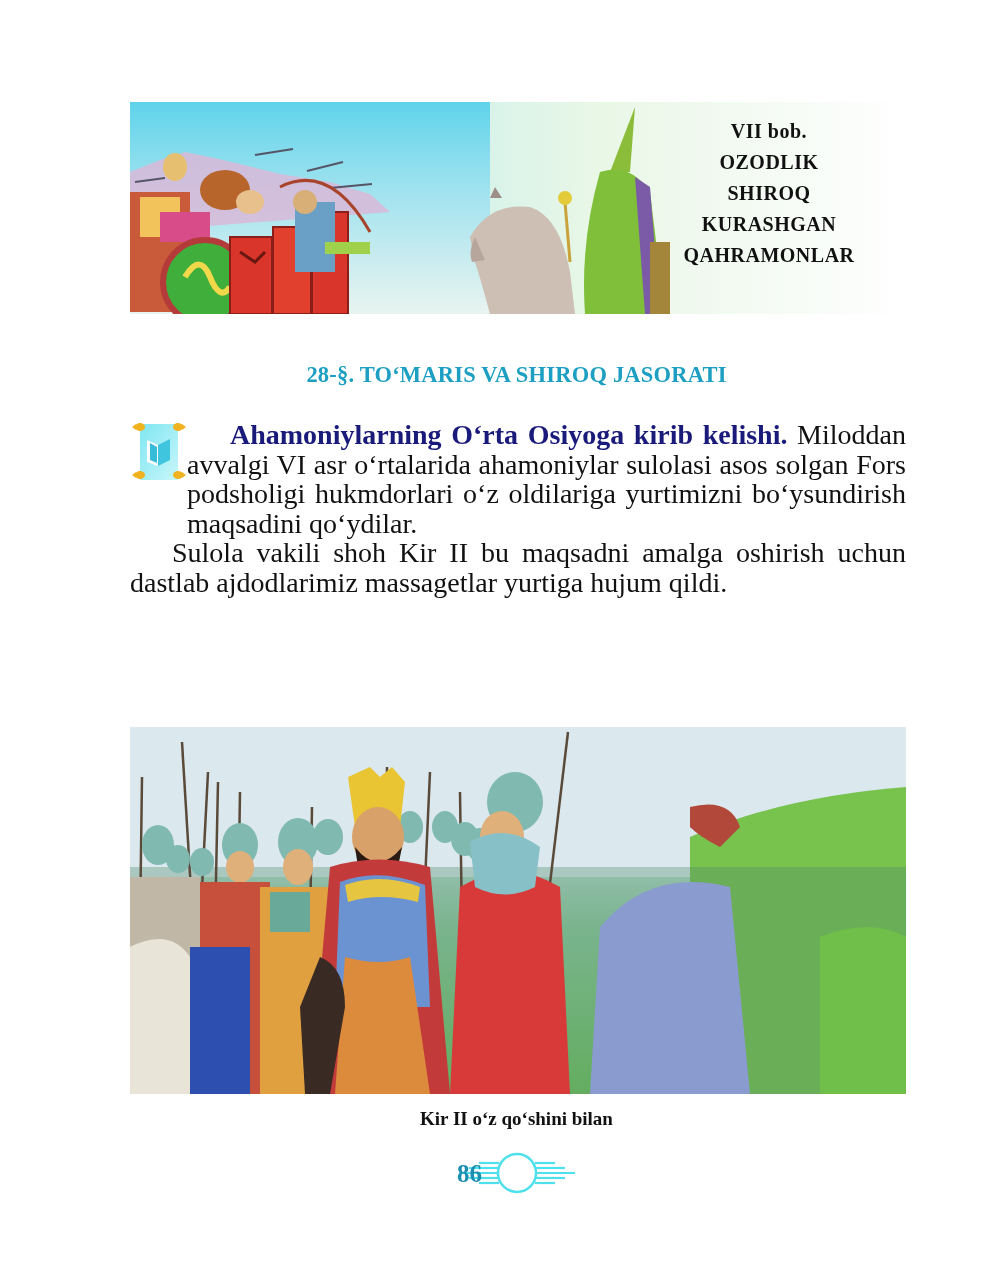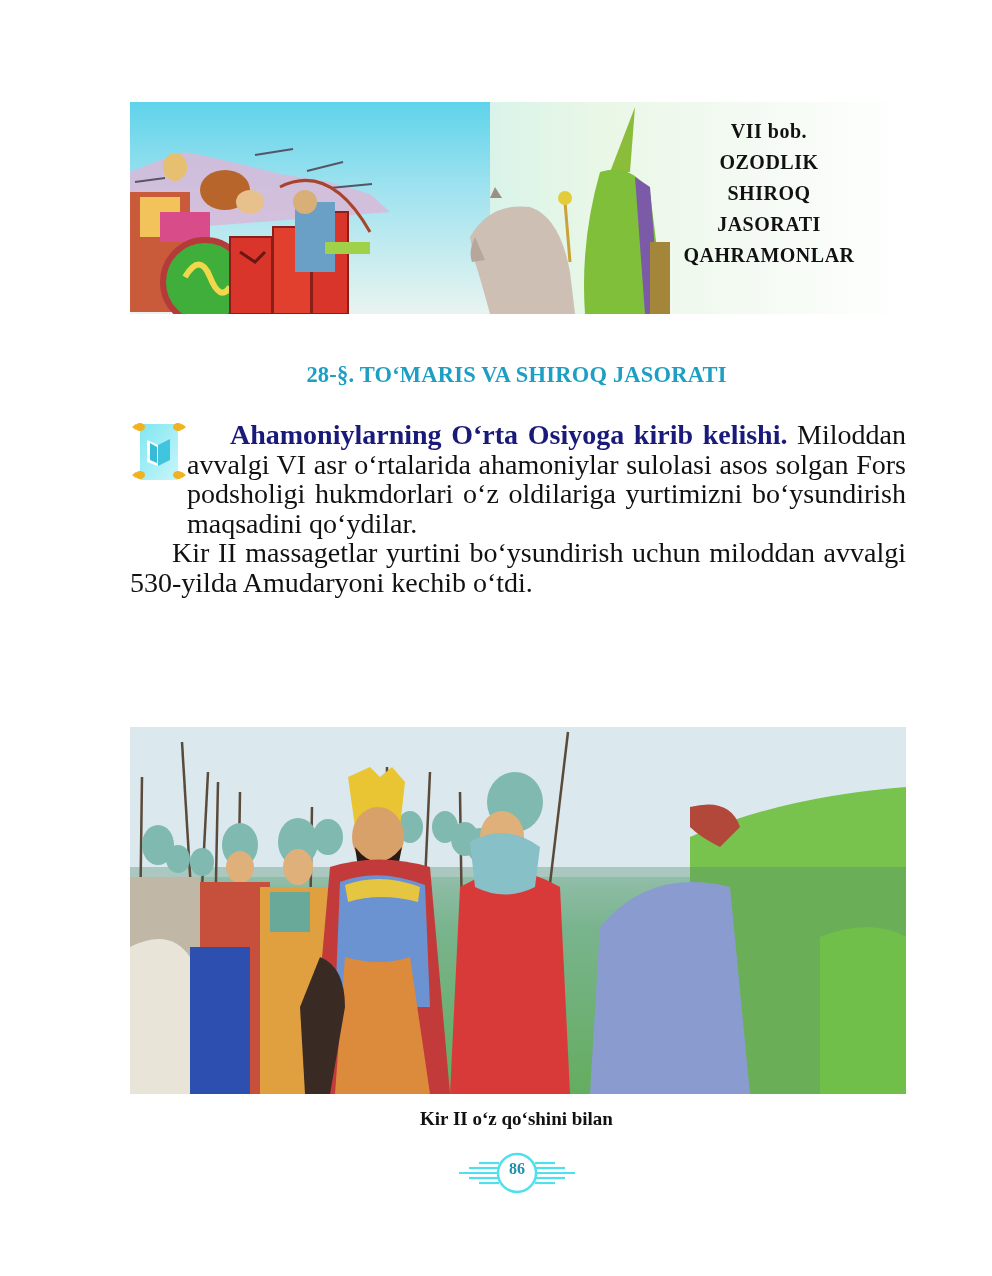--- a/index.html
+++ b/index.html
@@ -31,22 +31,22 @@
 
     
     .illustration { position: absolute; left: 130px; top: 727px; width: 776px; height: 367px; overflow: hidden;
       background: linear-gradient(180deg, #dbe9ef 0%, #cfe3ea 30%, #8fc9a0 55%, #6fbf5a 100%); }
     .illustration svg { position:absolute; left:0; top:0; }
     .caption { position: absolute; left: 0; width: 1033px; top: 1108px; text-align: center;
       font-family: "Liberation Serif", serif; font-weight: bold; font-size: 19px; color: #111; }
 
     
     .page-number { position: absolute; left: 457px; top: 1152px; width: 120px; height: 42px; }
-    .page-number .num { position:absolute; left:0; width:120px; top:8px; text-align:center;
-      font-family: "Liberation Serif", serif; font-weight: bold; font-size: 16px; color: #1c8fb0; }
+    .page-number .num { position:absolute; left:0; width:120px; top:8px; text-align:left;
+      font-family: "Liberation Serif", serif; font-weight: bold; font-size: 25px; color: #1c8fb0; }
   </style>
 </head>
 <body>
 
 <div class="banner">
   <div class="sky"></div>
   <svg width="780" height="212" viewBox="0 0 780 212">
 
     <path d="M0 70 L30 58 L55 50 L80 55 L110 62 L150 72 L200 80 L240 92 L260 110 L0 130 Z" fill="#d9b9d8" opacity="0.85"></path>
 
@@ -81,21 +81,21 @@
     <path d="M470 70 Q500 60 520 90 L535 212 L455 212 Q450 140 470 70 Z" fill="#7fbf3a"></path>
     <path d="M505 75 L520 85 L530 212 L515 212 Z" fill="#7b5aa8"></path>
     <line x1="435" y1="100" x2="440" y2="160" stroke="#c9a23a" stroke-width="3"></line>
     <circle cx="435" cy="96" r="7" fill="#e3cb3a"></circle>
     <rect x="520" y="140" width="20" height="72" fill="#a4863a"></rect>
   </svg>
   <div class="chapter-title">
     <div>VII  bob.</div>
     <div>OZODLIK</div>
     <div>SHIROQ</div>
-    <div>JASORATI</div>
+    <div>KURASHGAN</div>
     <div>QAHRAMONLAR</div>
   </div>
 </div>
 
 <div class="section-heading">28-§. TO‘MARIS VA SHIROQ JASORATI</div>
 
 <div class="scroll-icon">
   <svg width="56" height="64" viewBox="0 0 56 64">
     <defs>
       <linearGradient id="scrollg" x1="0" y1="0" x2="1" y2="1">
@@ -117,21 +117,21 @@
     </g>
 
     <path d="M17 20 L28 25 L28 46 L17 42 Z" fill="#ffffff"></path>
     <path d="M28 25 L40 19 L40 40 L28 46 Z" fill="#3fc6de"></path>
     <path d="M20 23 L27 27 L27 43 L20 40 Z" fill="#36bcd6"></path>
   </svg>
 </div>
 
 <div class="body-text">
   <p class="lead"><span class="subhead">Ahamoniylarning O‘rta Osiyoga kirib kelishi.</span><span> Miloddan avvalgi VI asr o‘rtalarida ahamoniylar sulolasi asos solgan Fors podsholigi hukmdorlari o‘z oldilariga yurtimizni bo‘ysundirish maqsadini qo‘ydilar.</span></p>
-  <p class="indent">Kir II massagetlar yurtini bo‘ysundirish uchun miloddan avvalgi 530-yilda Amudaryoni kechib o‘tdi.</p>
+  <p class="indent">Sulola vakili shoh Kir II bu maqsadni amalga oshirish uchun dastlab ajdodlarimiz massagetlar yurtiga hujum qildi.</p>
 </div>
 
 <div class="illustration">
   <svg width="776" height="367" viewBox="0 0 776 367">
 
     <rect x="0" y="0" width="776" height="150" fill="#dbe8ee"></rect>
     <path d="M560 110 Q650 70 776 60 L776 367 L560 367 Z" fill="#78c24e"></path>
     <path d="M0 140 L776 140 L776 367 L0 367 Z" fill="#4f8c6a" opacity="0.35"></path>
 
     <g stroke="#5a4a3a" stroke-width="2.5">

